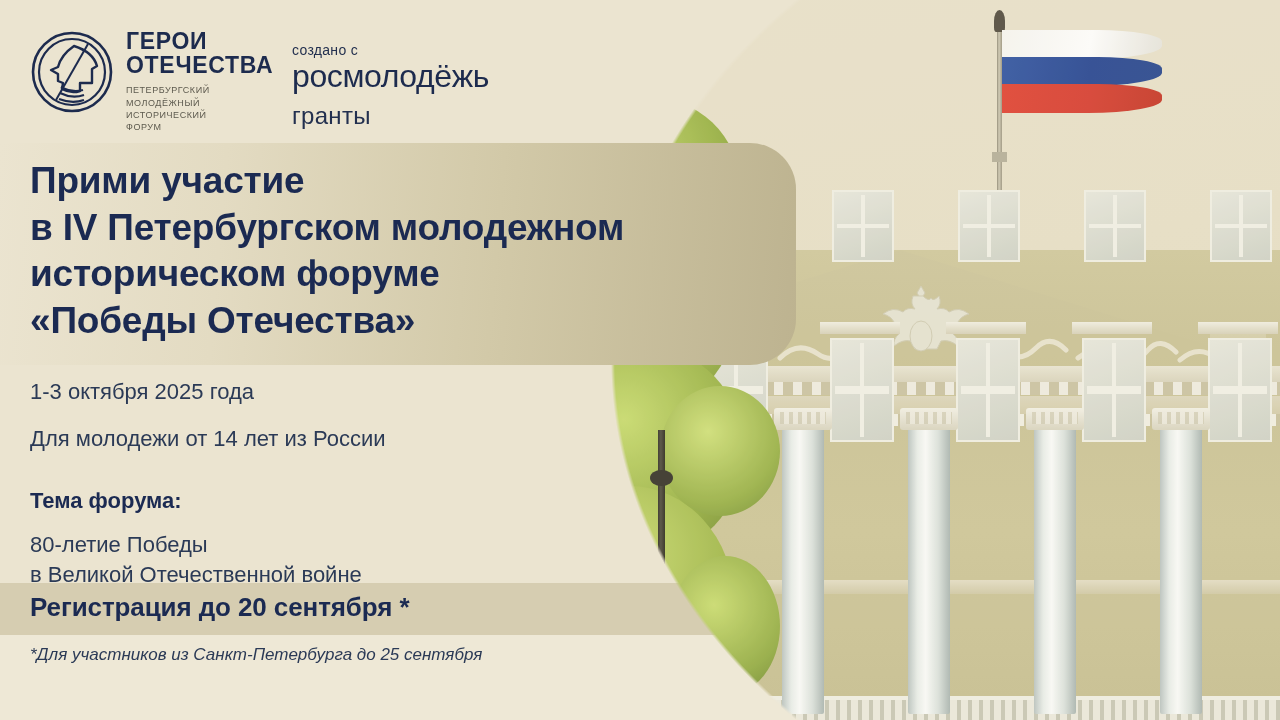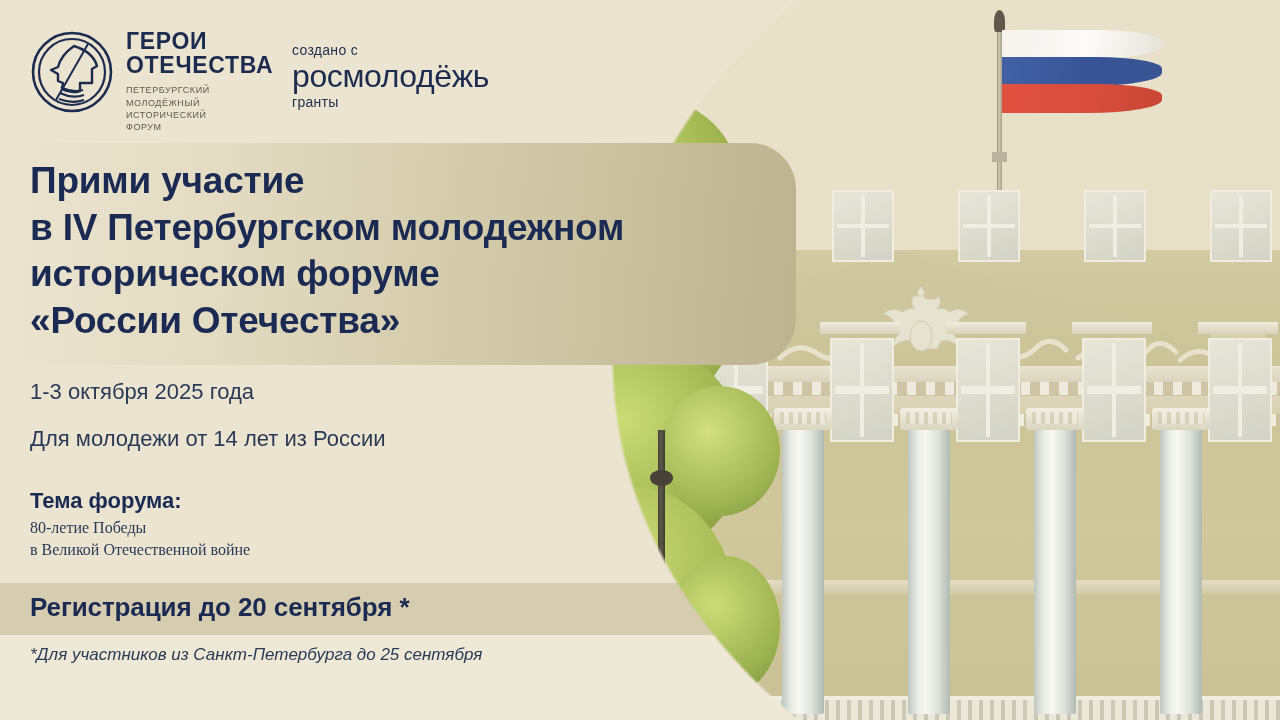--- a/index.html
+++ b/index.html
@@ -117,33 +117,33 @@
   
   .logo-wrap{position:absolute;left:30px;top:30px;display:flex;}
   .emblem{width:84px;height:84px;flex:0 0 84px;}
   .logo-text{margin-left:12px;}
   .logo-title{font-size:23px;font-weight:700;line-height:1.03;letter-spacing:.7px;color:#1d2b4e;}
   .logo-sub{margin-top:7px;font-size:9px;font-weight:400;line-height:1.35;letter-spacing:.55px;color:#5d5a4e;}
 
   .rosmol{position:absolute;left:292px;top:42px;width:216px;}
   .rm-top{font-size:14px;color:#23304f;letter-spacing:.3px;}
   .rm-main{font-size:32px;color:#1d2b4e;letter-spacing:-.4px;line-height:1.05;margin-top:2px;}
-  .rm-bot{font-size:14px;color:#23304f;letter-spacing:.3px;margin-top:0;}
+  .rm-bot{font-size:24px;color:#23304f;letter-spacing:.3px;margin-top:8px;}
 
   
   .headline{
     position:absolute;left:30px;top:158px;width:760px;
     font-size:37px;font-weight:700;line-height:1.26;color:#1b2a52;letter-spacing:-.2px;
   }
   .meta{position:absolute;left:30px;top:378px;width:520px;color:#2b3a56;}
   .meta .date{font-size:22px;line-height:1.25;color:#2b3a56;}
   .meta .aud{margin-top:18px;font-size:22px;line-height:1.38;color:#2b3a56;}
   .theme{position:absolute;left:30px;top:487px;width:520px;}
   .theme-label{font-size:22px;font-weight:700;color:#1b2a52;line-height:1.3;}
-  .theme-body{margin-top:1px;font-size:16px;line-height:1.38;color:#2b3a56;font-family:Liberation Serif, serif;}
+  .theme-body{margin-top:14px;font-size:22px;line-height:1.38;color:#2b3a56;}
 
   .reg{position:absolute;left:30px;top:592px;font-size:26px;font-weight:700;color:#1b2a52;letter-spacing:-.1px;}
   .note{position:absolute;left:30px;top:645px;font-size:17px;font-style:italic;color:#2b3a56;}
 </style>
 </head>
 <body>
 
 <div id="poster">
 
   <div class="band band-top"></div>
@@ -288,21 +288,21 @@
   <div class="rosmol">
     <div class="rm-top">создано с</div>
     <div class="rm-main">росмолодёжь</div>
     <div class="rm-bot">гранты</div>
   </div>
 
   <div class="headline">
     <div>Прими участие</div>
     <div>в IV Петербургском молодежном</div>
     <div>историческом форуме</div>
-    <div>«России Отечества»</div>
+    <div>«Победы Отечества»</div>
   </div>
 
   <div class="meta">
     <div class="date">1-3 октября 2025 года</div>
     <div class="aud">
       <div>Для молодежи от 14 лет из России</div>
     </div>
   </div>
 
   <div class="theme">

